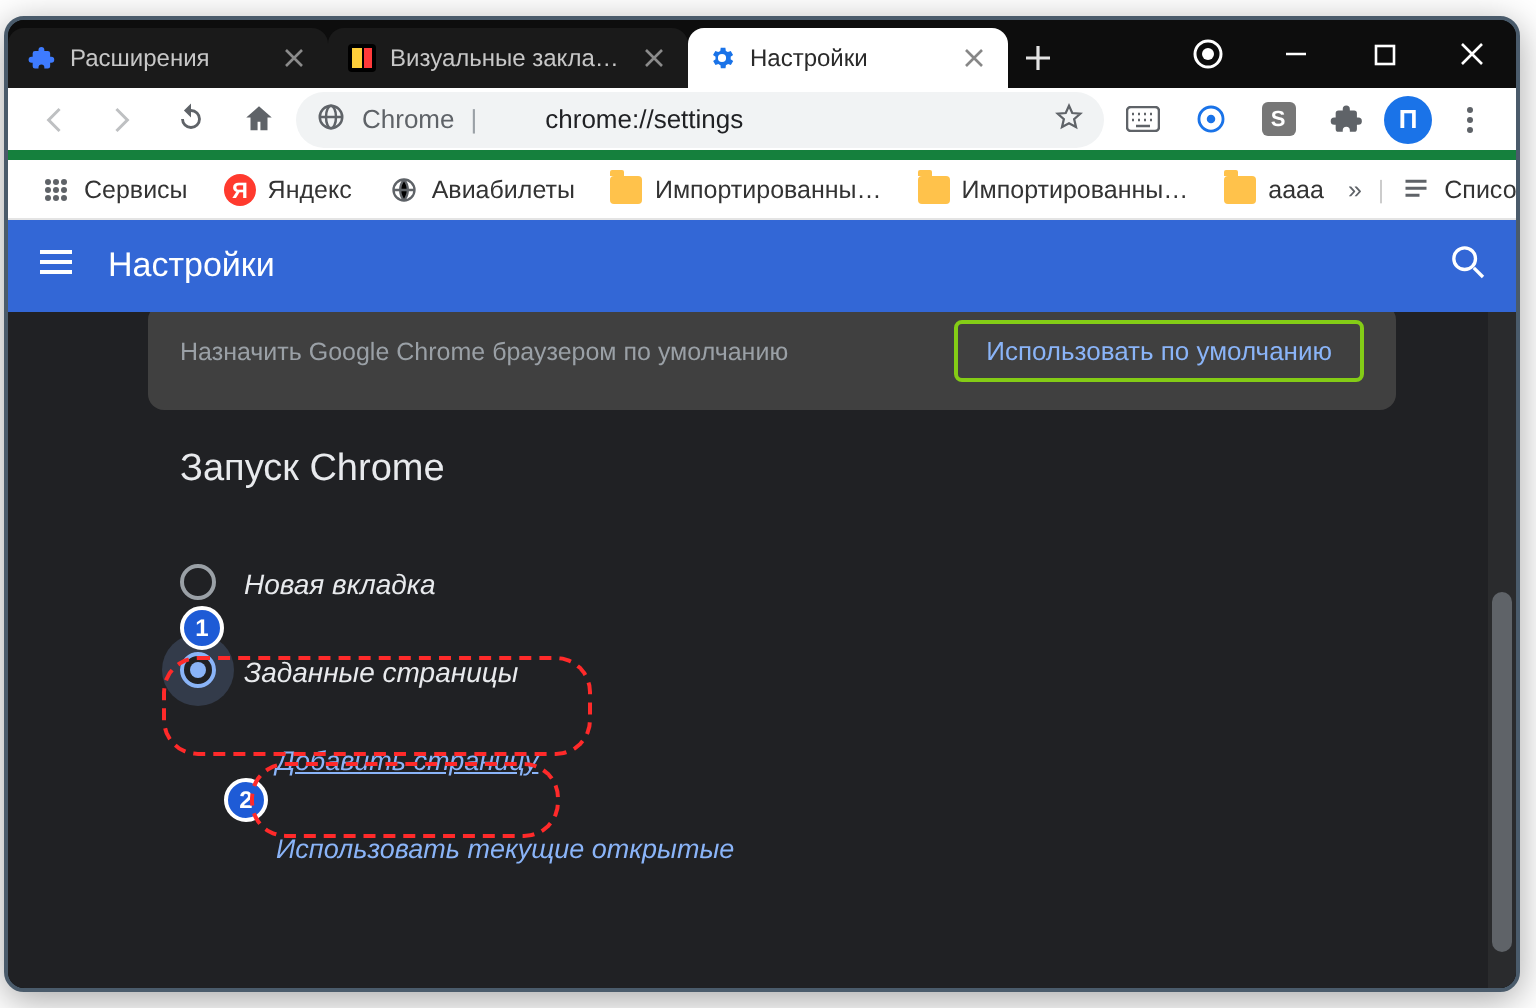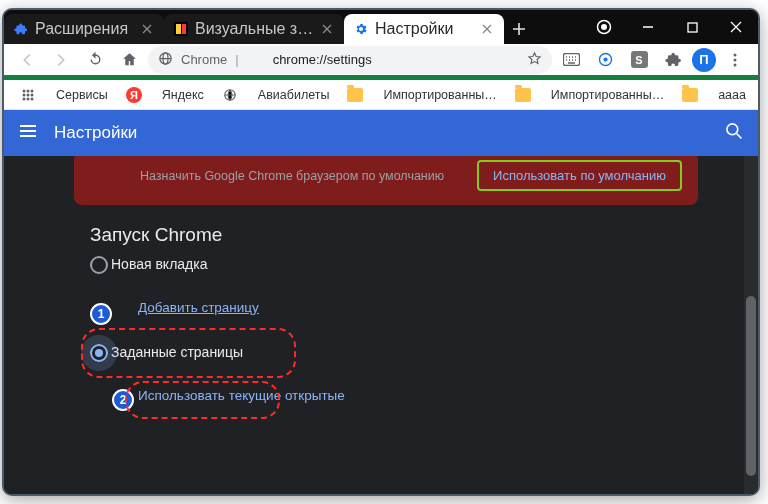--- a/index.html
+++ b/index.html
@@ -11,21 +11,21 @@
     background: #111; box-shadow: 0 4px 18px rgba(0,0,0,.35);
     display: flex; flex-direction: column; overflow: hidden;
   }
 
   
   .titlebar { height: 34px; background: #0d0d0d; display: flex; align-items: stretch; }
   .tabs { display: flex; flex: 1; align-items: stretch; padding-top: 4px; gap: 0; }
   .tab {
     display: flex; align-items: center; gap: 7px;
     padding: 0 10px; min-width: 160px; max-width: 180px;
-    font-size: 16px; color: #c7c7c7; position: relative;
+    font-size: 12px; color: #c7c7c7; position: relative;
     border-top-left-radius: 8px; border-top-right-radius: 8px;
   }
   .tab.inactive { background: #1a1a1a; }
   .tab.active   { background: #ffffff; color: #2a2a2a; }
   .tab.active .tabtitle { color: #2a2a2a; }
   .tab .tabicon { width: 14px; height: 14px; flex: 0 0 14px; display:flex; align-items:center; justify-content:center;}
   .tab .tabtitle { flex: 1; white-space: nowrap; overflow: hidden; text-overflow: ellipsis; }
   .tab .tabclose { flex: 0 0 12px; opacity: .7; }
   .newtab { width: 30px; display:flex; align-items:center; justify-content:center; color:#fff; }
   .wincontrols { display:flex; align-items:center; gap: 0; }
@@ -56,53 +56,53 @@
     display:flex; align-items:center; justify-content:center;
     font-size: 13px; font-weight: 600;
   }
   .pill.profile { background:#1a73e8; color:#fff; }
 
   
   .bmk {
     height: 30px; background:#fff; display:flex; align-items:center; gap: 6px;
     padding: 0 10px; border-bottom: 1px solid #e4e4e4; font-size: 12.5px; color:#333;
   }
-  .bitem { display:flex; align-items:center; gap:20px; padding: 3px 6px; border-radius:4px; white-space:nowrap; }
+  .bitem { display:flex; align-items:center; gap:6px; padding: 3px 6px; border-radius:4px; white-space:nowrap; }
   .bicon { width:16px; height:16px; display:flex; align-items:center; justify-content:center; }
   .bfolder { width:16px; height:14px; background:#ffc24b; border-radius:2px; position:relative; }
   .bfolder::before { content:""; position:absolute; top:-3px; left:0; width:7px; height:3px; background:#ffc24b; border-radius:1px 1px 0 0;}
   .bmk .overflow { margin-left:auto; display:flex; align-items:center; gap:8px; }
 
   
   .shdr {
     height: 46px; background:#3367d6; color:#fff; display:flex; align-items:center;
     padding: 0 14px; font-size: 17px; gap: 16px;
   }
   .shdr .srch { margin-left:auto; }
 
   
   .content { position:relative; flex:1; background:#202124; overflow:hidden; }
   .scroll { position:absolute; right:0; top:0; bottom:0; width:14px; background:#2a2b2d; }
   .scroll .thumb { position:absolute; right:2px; width:10px; background:#5f6368; border-radius:5px; }
 
   .card {
     position:absolute; left:70px; right:60px; top:-4px;
-    background:#7f1d1d; border-radius:8px; padding: 8px 16px 14px 16px;
-    display:flex; align-items:center; justify-content:flex-end;gap:33px;
+    background:#404040; border-radius:8px; padding: 8px 16px 14px 16px;
+    display:flex; align-items:center; justify-content:space-between;
   }
   .card .sub { color:#9aa0a6; font-size:12.5px; }
   .obtn {
     border:2px solid #84cc16; color:#8ab4f8; padding: 6px 14px; border-radius:4px;
     font-size:13px; background:transparent;
   }
 
   .sectitle { position:absolute; left:86px; top:68px; font-size:19px; color:#e8eaed; font-weight:500; }
 
   .opts { position:absolute; left:86px; top:100px; right:70px; }
-  .opt { display:flex; align-items:flex-start; gap:3px; height:44px; font-size:14px; color:#e8eaed; }
+  .opt { display:flex; align-items:flex-end; gap:14px; height:44px; font-size:14px; color:#e8eaed;font-style:italic; }
   .opt.link { padding-left:48px; }
   .opt.link a { color:#8ab4f8; text-decoration:none; font-size:13.5px; }
   .opt.link.add a { text-decoration: underline; }
   .radio {
     width:18px; height:18px; border:2px solid #9aa0a6; border-radius:50%; position:relative;
   }
   .radio.sel { border-color:#8ab4f8; }
   .radio.sel::after {
     content:""; position:absolute; inset:3px; border-radius:50%; background:#8ab4f8;
   }
@@ -358,27 +358,27 @@
       <button class="obtn">Использовать по умолчанию</button>
     </div>
 
     <div class="sectitle">Запуск Chrome</div>
 
     <div class="opts">
       <div class="opt">
         <span class="radio"></span>
         <span>Новая вкладка</span>
       </div>
-      <div class="opt link add">
-        <a href="#">Добавить страницу</a>
-      </div>
       <div class="opt">
         <span class="radio sel halo"></span>
         <span>Заданные страницы</span>
       </div>
+      <div class="opt link add">
+        <a href="#">Добавить страницу</a>
+      </div>
       <div class="opt link">
         <a href="#">Использовать текущие открытые</a>
       </div>
     </div>
 
     <div class="numdot" style="left:86px; top:147px;">1</div>
     <div class="annot" style="left:77px; top:172px; width:215px; height:50px;"></div>
 
     <div class="numdot" style="left:108px; top:233px;">2</div>
     <div class="annot" style="left:121px; top:225px; width:155px; height:38px;"></div>

